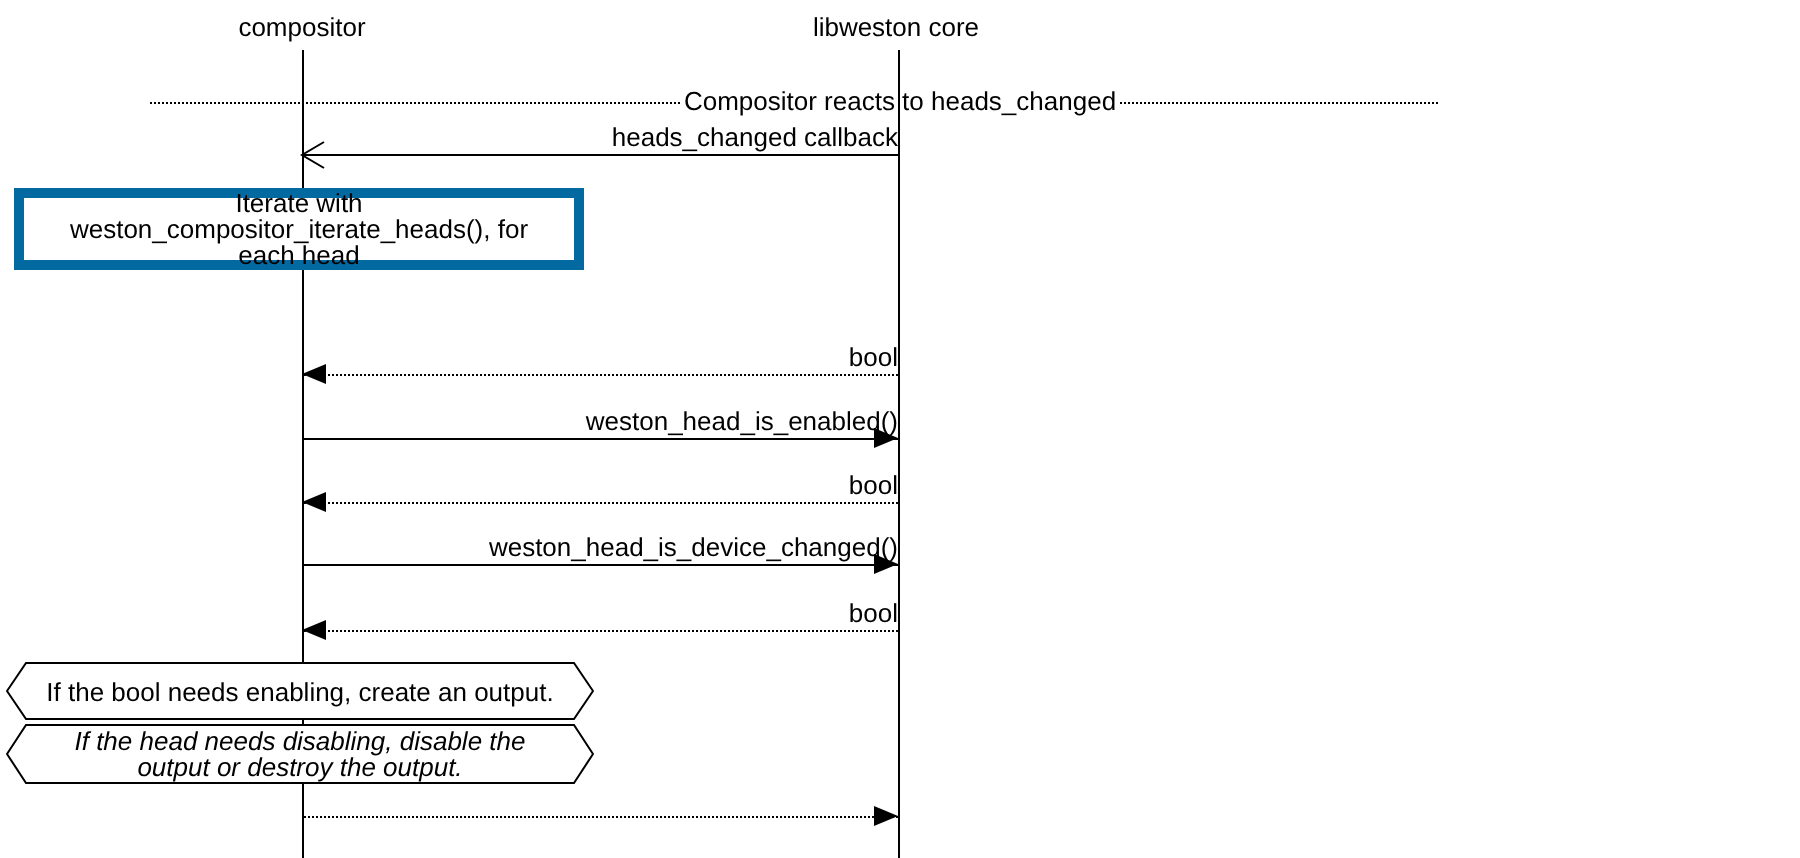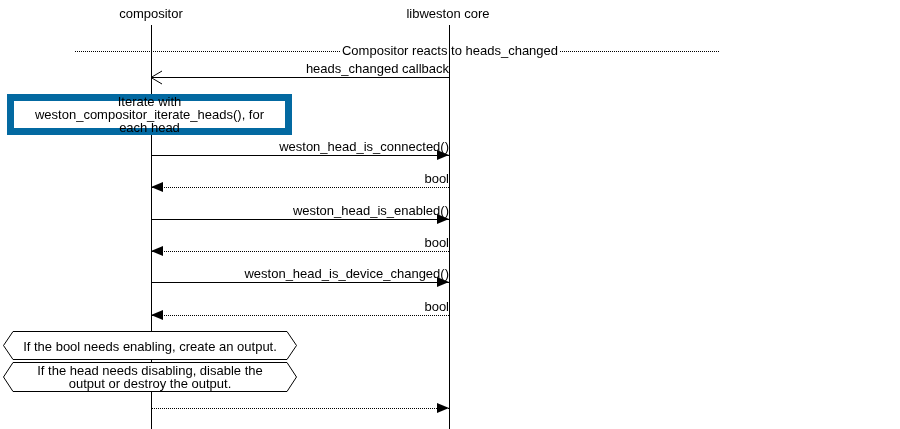--- a/index.html
+++ b/index.html
@@ -83,21 +83,21 @@
     border-right: 12px solid #000000;
   }
   .head-open-left {
     position: absolute;
     left: -1px;
     top: 8px;
   }
   .note-rect {
     position: absolute;
     background: #ffffff;
-    border: 7px solid #0369a1;
+    border: 5px solid #0369a1;
     display: flex;
     align-items: center;
     justify-content: center;
   }
   .note-rect-text {
     width: 260px;
     font-size: 13px;
     line-height: 13px;
     text-align: center;
   }
@@ -137,25 +137,20 @@
     <div class="msg-line"></div>
     <svg class="head-open-left" width="13" height="15">
       <path d="M12,1 L1,7.5 L12,14" fill="none" stroke="#000000" stroke-width="1"></path>
     </svg>
   </div>
 
   <div class="note-rect" style="left:7px; top:94px; width:285px; height:41px;">
     <div class="note-rect-text">Iterate with weston_compositor_iterate_heads(), for each head</div>
   </div>
 
-  <div class="message" style="top:140px">
-    <div class="msg-label">weston_head_is_connected()</div>
-    <div class="msg-line"></div>
-    <span class="head-right-filled"></span>
-  </div>
 
   <div class="message" style="top:172px">
     <div class="msg-label">bool</div>
     <div class="msg-line dotted"></div>
     <span class="head-left-filled"></span>
   </div>
 
   <div class="message" style="top:204px">
     <div class="msg-label">weston_head_is_enabled()</div>
     <div class="msg-line"></div>
@@ -180,21 +175,21 @@
     <span class="head-left-filled"></span>
   </div>
 
   <div class="note-hex" style="left:3px; top:331px; width:294px; height:29px;">
     <svg width="294" height="29" viewBox="0 0 294 29">
       <polygon points="10,0.5 284,0.5 293.5,14.5 284,28.5 10,28.5 0.5,14.5" fill="#ffffff" stroke="#000000" stroke-width="1"></polygon>
     </svg>
     <div class="note-hex-text">If the bool needs enabling, create an output.</div>
   </div>
 
-  <div class="note-hex" style="left:3px; top:362px; width:294px; height:30px;">
+  <div class="note-hex" style="left:3px; top:362px; width:294px; height:30px;font-style:italic;">
     <svg width="294" height="30" viewBox="0 0 294 30">
       <polygon points="10,0.5 284,0.5 293.5,15 284,29.5 10,29.5 0.5,15" fill="#ffffff" stroke="#000000" stroke-width="1"></polygon>
     </svg>
     <div class="note-hex-text">If the head needs disabling, disable the output or destroy the output.</div>
   </div>
 
   <div class="message" style="top:393px">
     <div class="msg-label"></div>
     <div class="msg-line dotted"></div>
     <span class="head-right-filled"></span>

